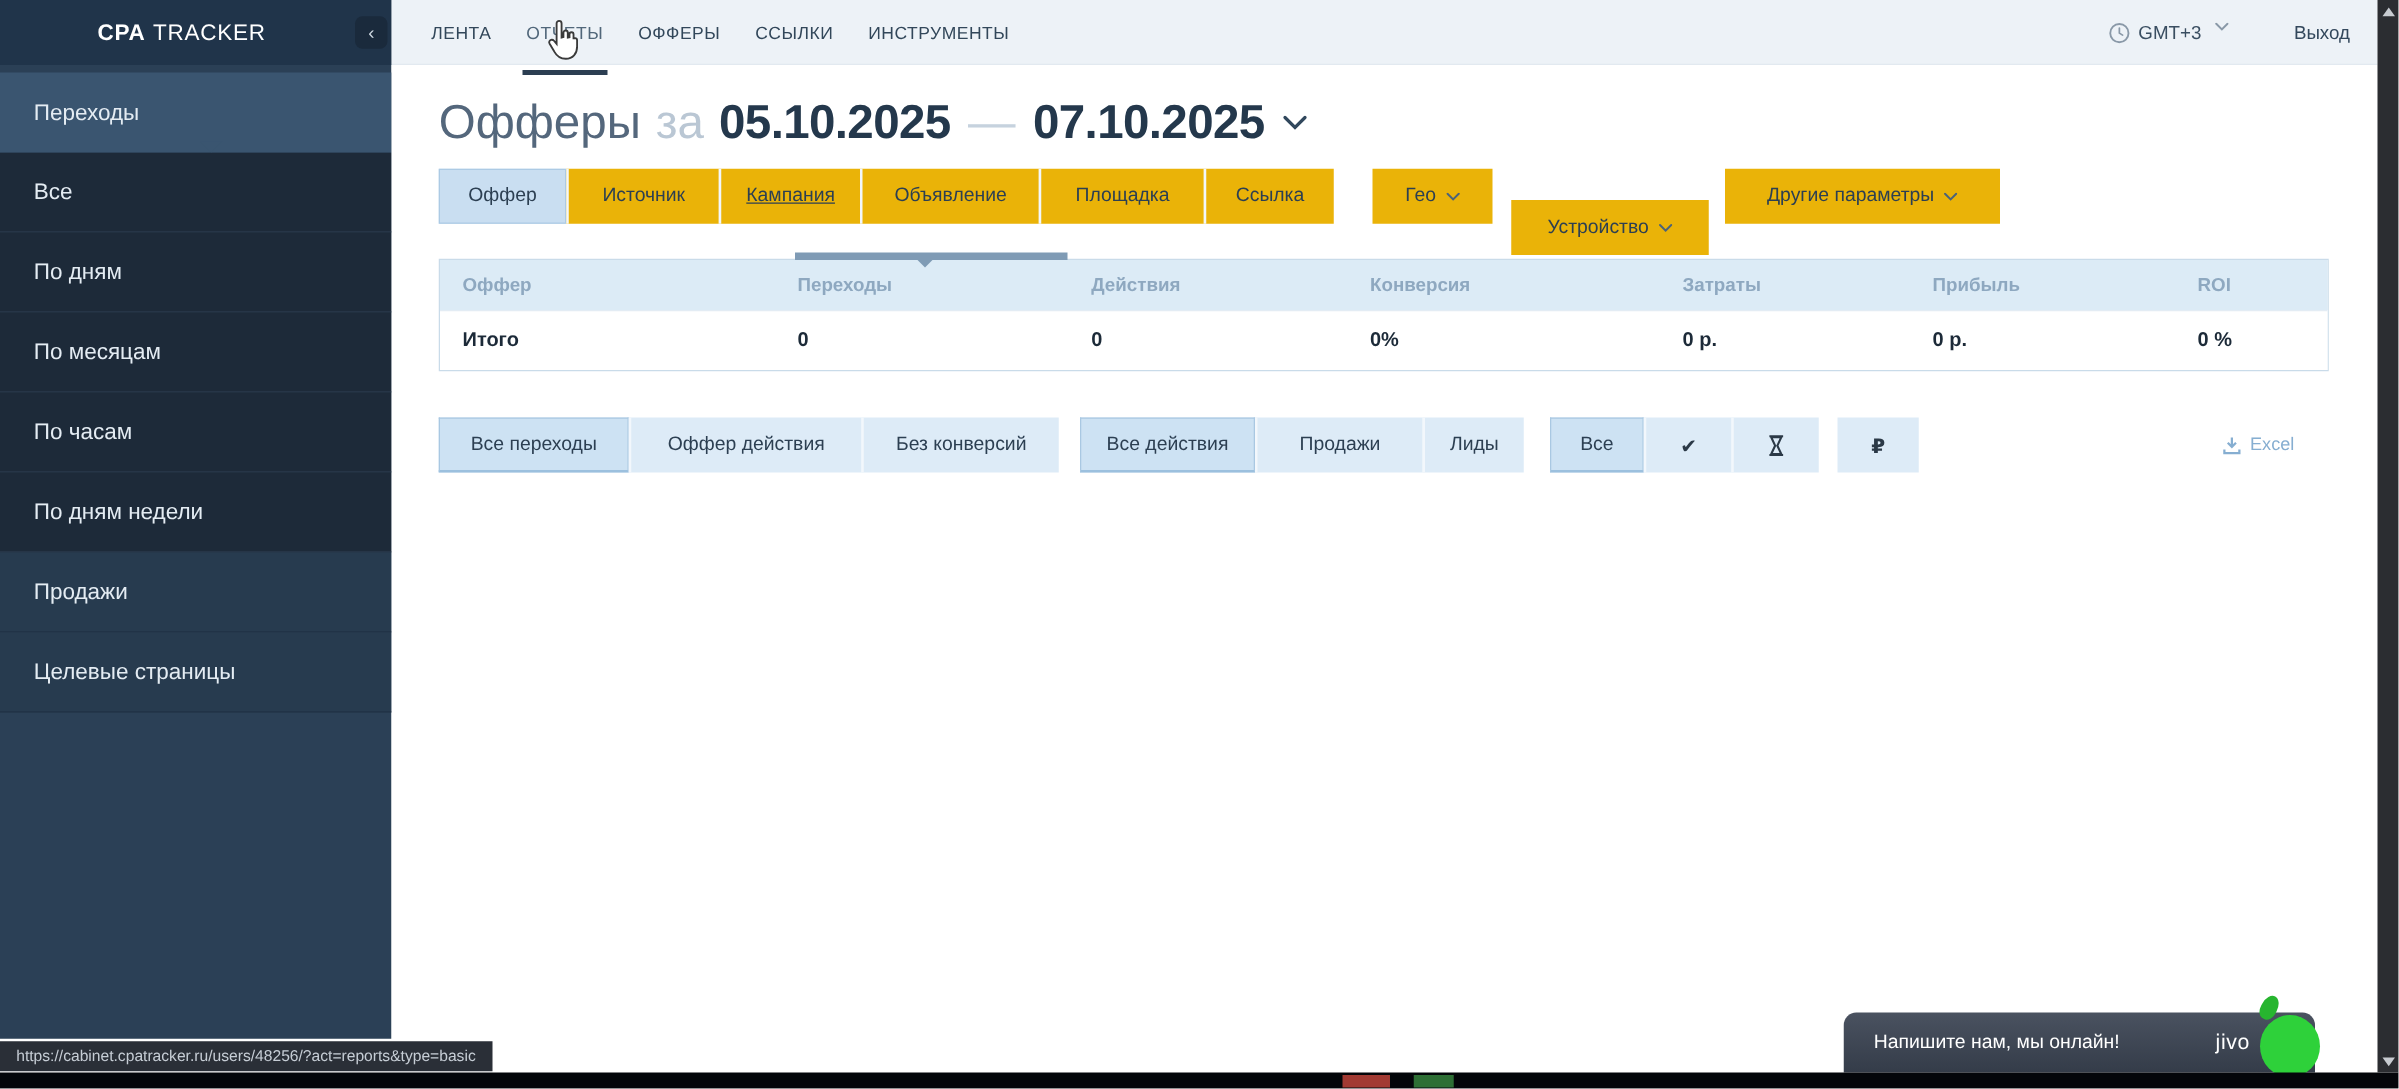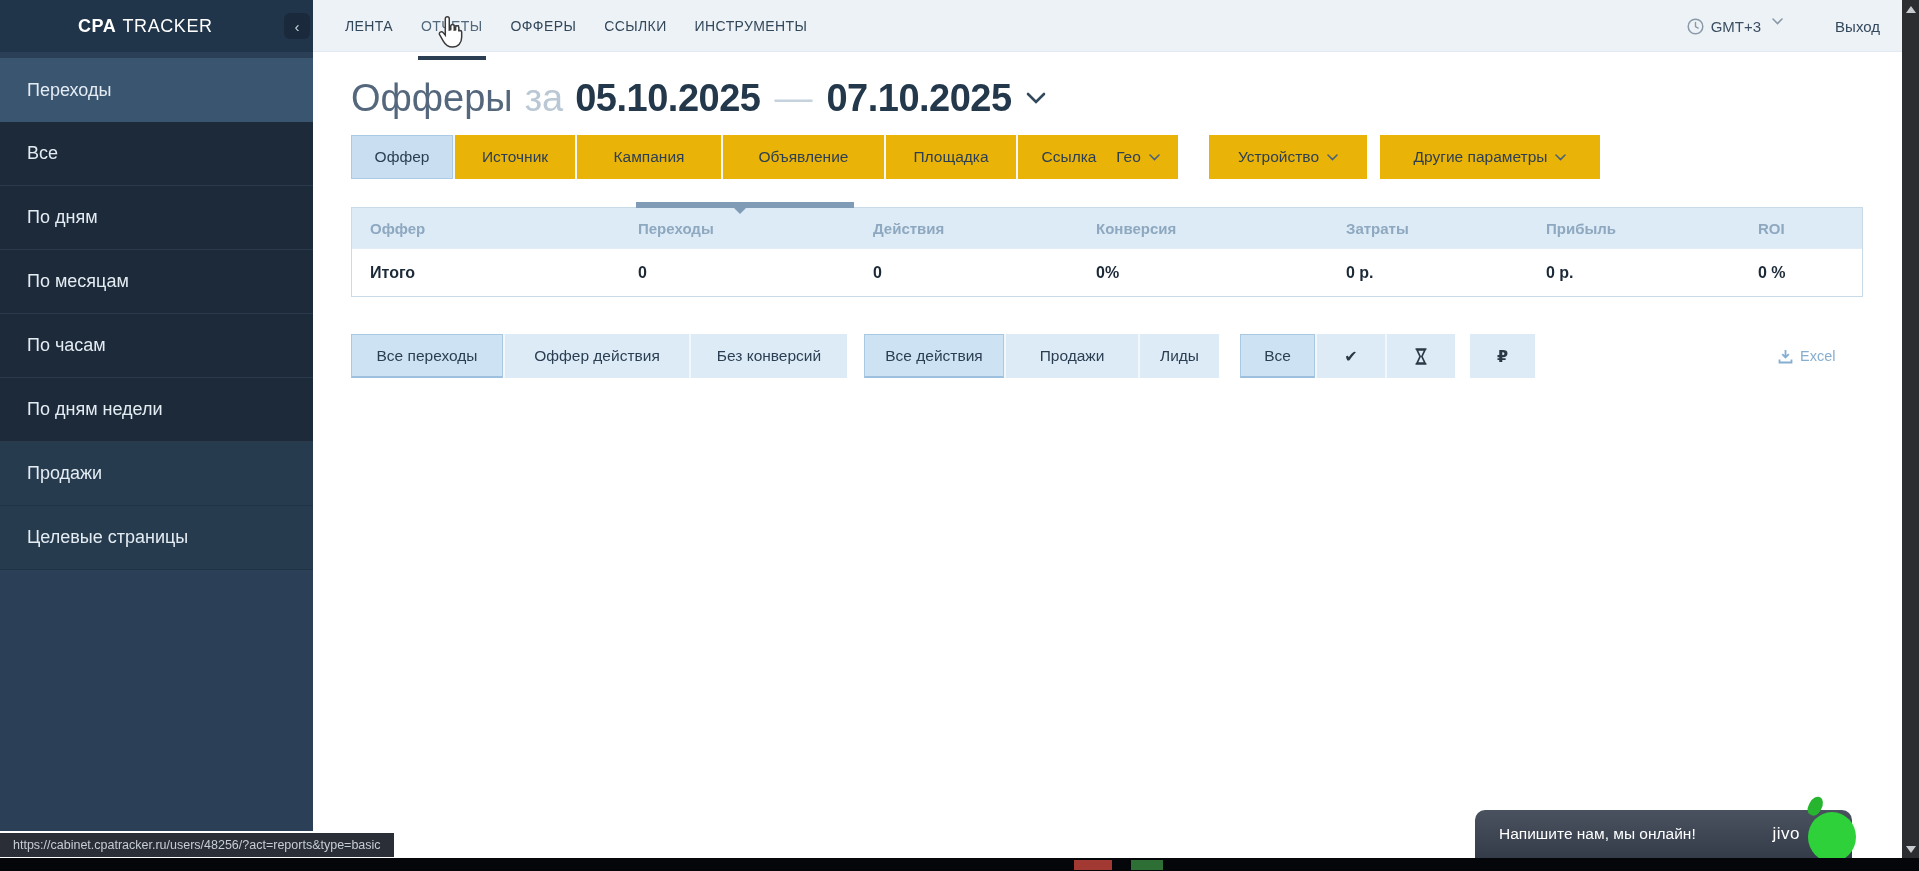--- a/index.html
+++ b/index.html
@@ -145,35 +145,35 @@
     <span class="t-chev">
       <svg width="20" height="12" viewBox="0 0 20 12">
           <path d="M2 2l8 8 8-8" fill="none" stroke="#31485d" stroke-width="2.6" stroke-linecap="round"></path>
         </svg>
     </span>
   </div>
 
   <div class="seg" style="left:351px;">
     <div class="seg-btn active" style="width:102px;">Оффер</div>
     <div class="seg-btn" style="width:122px;">Источник</div>
-    <div class="seg-btn" style="width:146px;">Кампания</div>
-    <div class="seg-btn" style="width:163px;">Объявление</div>
+    <div class="seg-btn" style="width:113px;text-decoration:underline;">Кампания</div>
+    <div class="seg-btn" style="width:143px;">Объявление</div>
     <div class="seg-btn" style="width:132px;">Площадка</div>
     <div class="seg-btn" style="width:104px;">Ссылка</div>
   </div>
   <div class="seg" style="left:1098px;">
-    <div class="seg-btn" style="width:80px;">
+    <div class="seg-btn" style="width:96px;">
       <span>Гео</span>
       <svg class="chev-sm" viewBox="0 0 11 7">
           <path d="M1 1l4.5 4.5L10 1" fill="none" stroke="#4a637a" stroke-width="1.6" stroke-linecap="round"></path>
         </svg>
     </div>
   </div>
   <div class="seg" style="left:1209px;">
-    <div class="seg-btn" style="width:158px;">
+    <div class="seg-btn" style="width:158px;margin-top:25px;">
       <span>Устройство</span>
       <svg class="chev-sm" viewBox="0 0 11 7">
           <path d="M1 1l4.5 4.5L10 1" fill="none" stroke="#4a637a" stroke-width="1.6" stroke-linecap="round"></path>
         </svg>
     </div>
   </div>
   <div class="seg" style="left:1380px;">
     <div class="seg-btn" style="width:220px;">
       <span>Другие параметры</span>
       <svg class="chev-sm" viewBox="0 0 11 7">

